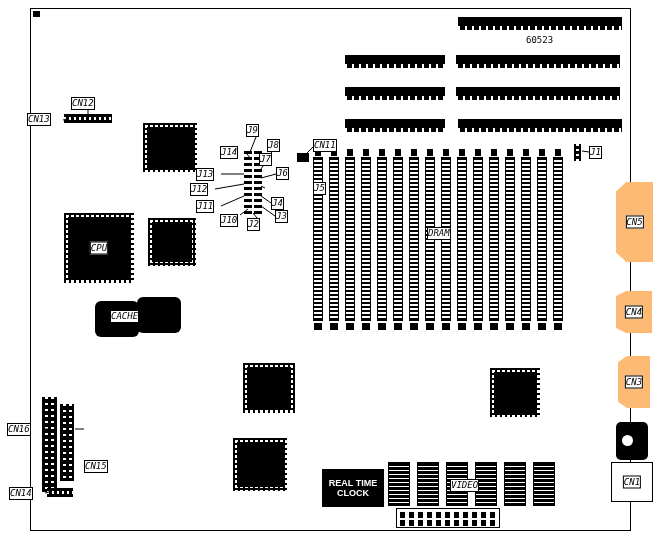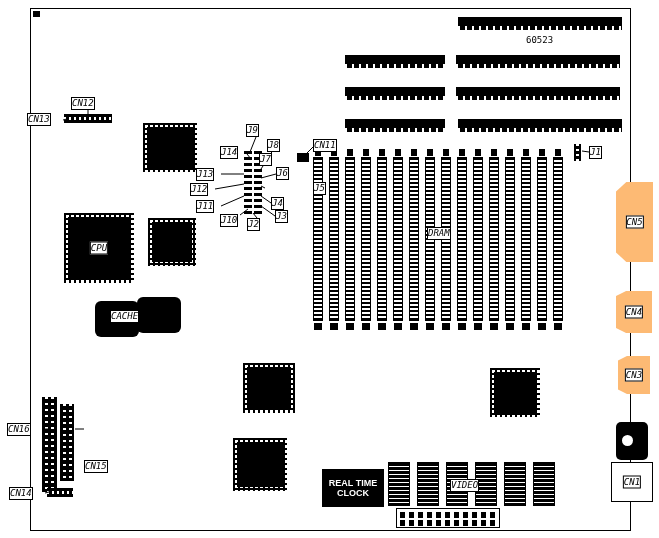--- a/index.html
+++ b/index.html
@@ -182,21 +182,21 @@
 
   <div class="vpins" style="left:574px;top:144px;width:7px;height:17px;"></div>
   <div class="lbl" style="left:589px;top:146px;">J1</div>
 
   <div class="dsub" style="left:616px;top:182px;width:37px;height:80px;">
     <div class="lbl center">CN5</div>
   </div>
   <div class="dsub" style="left:616px;top:291px;width:36px;height:42px;">
     <div class="lbl center">CN4</div>
   </div>
-  <div class="dsub" style="left:618px;top:356px;width:32px;height:38px;">
+  <div class="dsub" style="left:618px;top:356px;width:32px;height:52px;">
     <div class="lbl center">CN3</div>
   </div>
   <div class="din" style="left:616px;top:422px;width:32px;height:38px;"></div>
   <div class="outbox" style="left:611px;top:462px;width:40px;height:38px;">
     <div class="lbl center">CN1</div>
   </div>
 
   <div class="vstrip" style="left:42px;top:397px;width:15px;height:95px;"></div>
   <div class="vstrip" style="left:60px;top:404px;width:14px;height:77px;"></div>
   <div class="pinrow" style="left:47px;top:488px;width:26px;height:9px;"></div>

